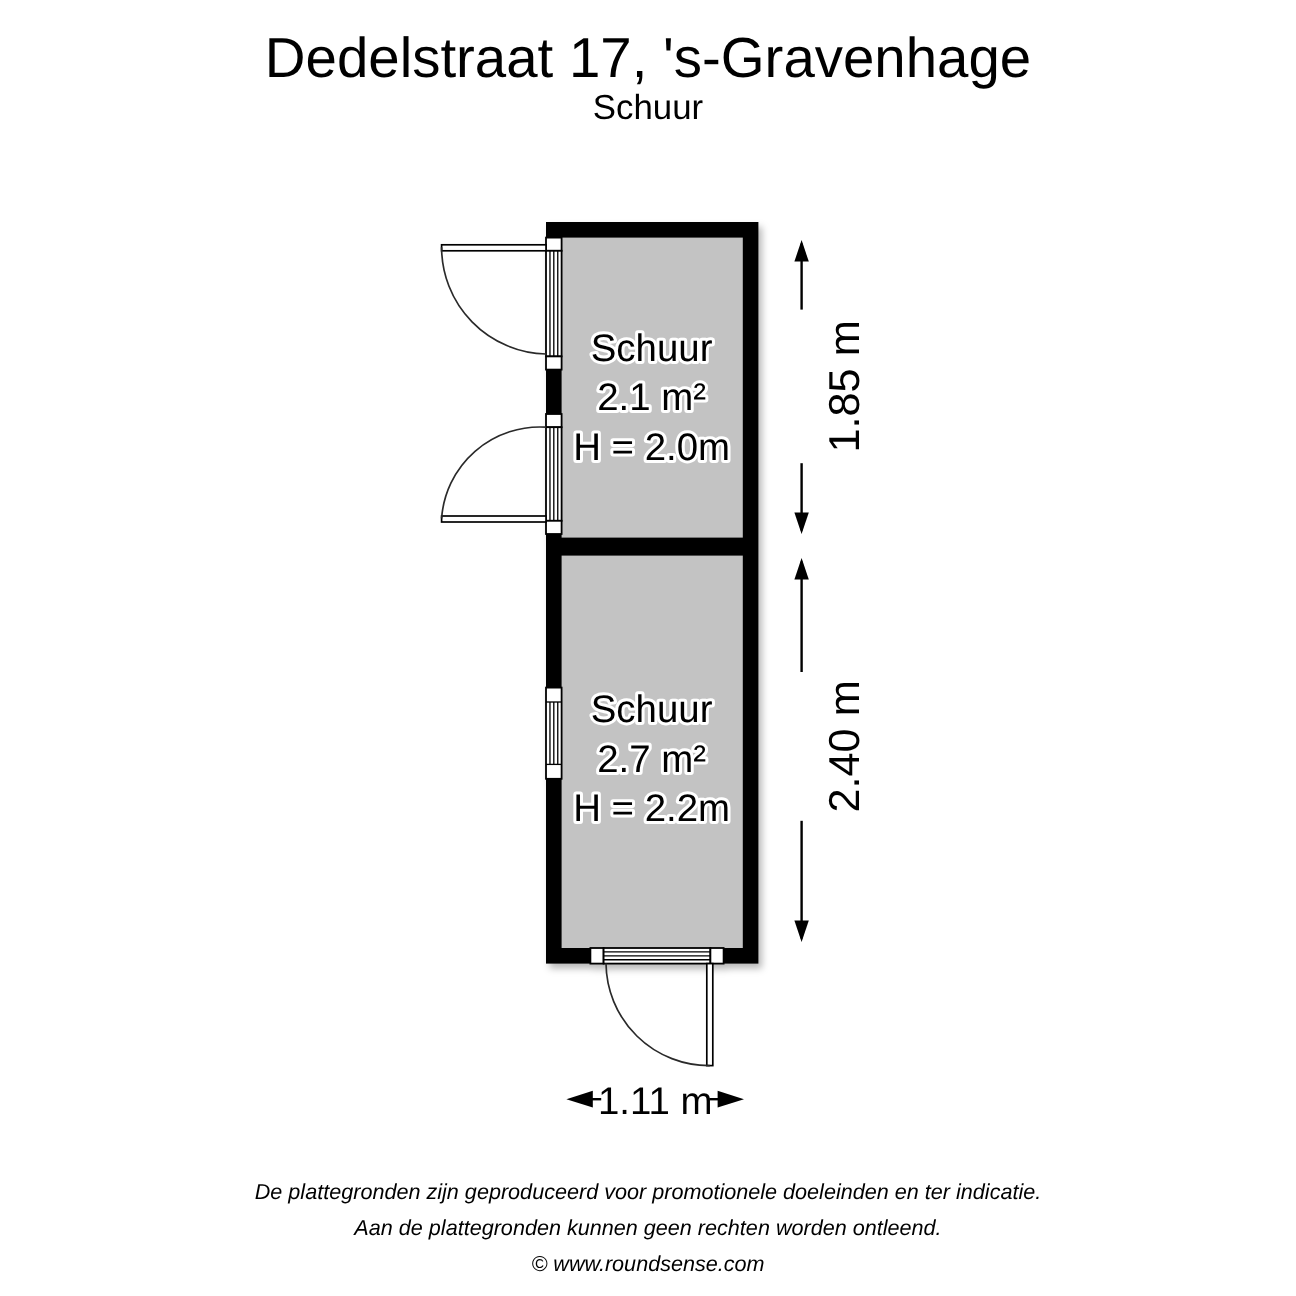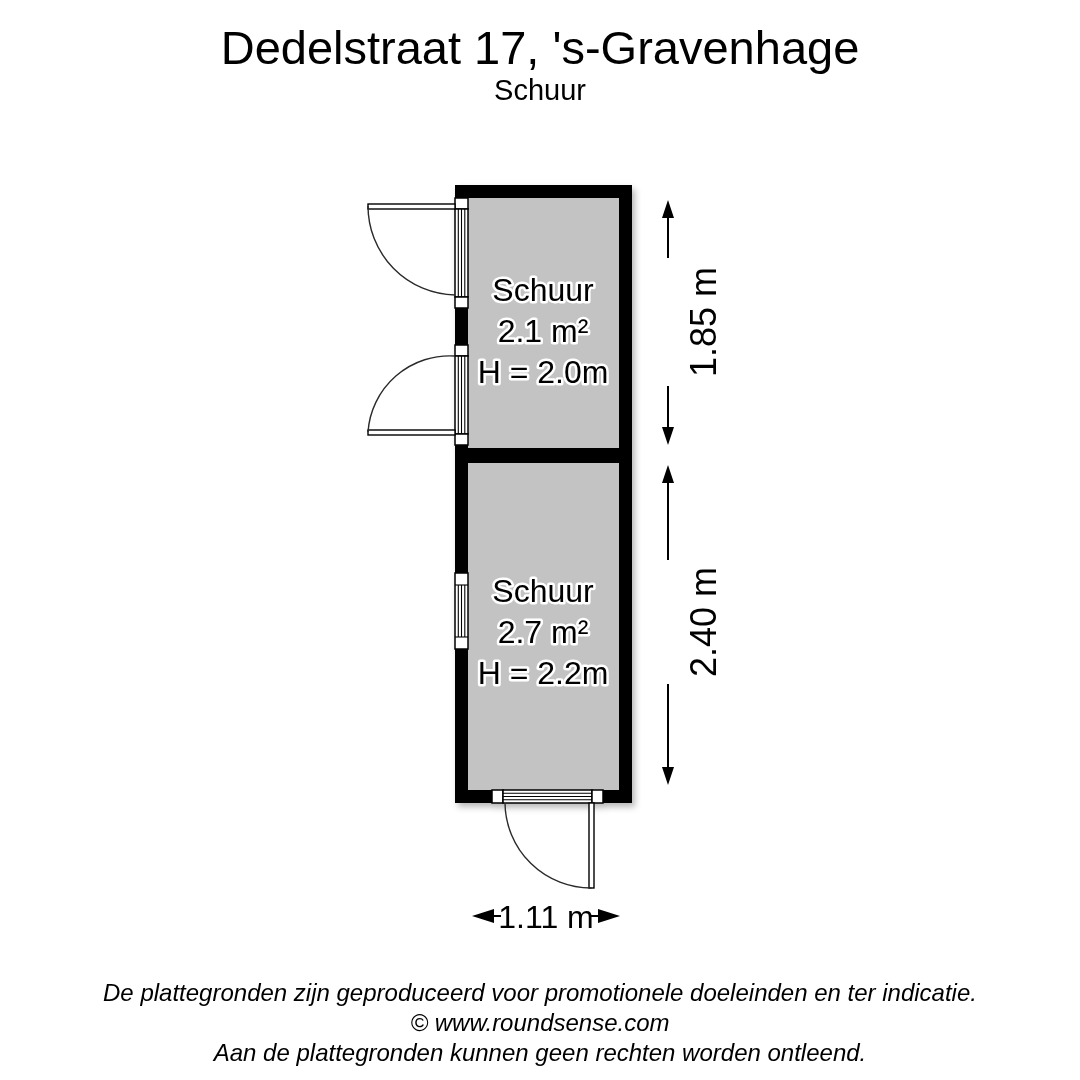--- a/index.html
+++ b/index.html
@@ -55,21 +55,21 @@
     font-size:36px;
     fill:#000000;
     text-anchor:middle;
     dominant-baseline:central;
   }
   .dim-label-h{font-size:32px;}
   .footer{
     position:absolute;top:978px;left:0;width:100%;
     text-align:center;
     font-style:italic;
-    font-size:24px;line-height:30px;
+    font-size:18px;line-height:30px;
     color:#000000;
   }
   .footer p{margin:0;}
 </style>
 </head>
 <body>
 
 <div class="page">
 
   <div class="title">Dedelstraat 17, 's-Gravenhage</div>
@@ -164,17 +164,17 @@
       <line class="dimline" x1="492" y1="916" x2="501" y2="916"></line>
       <text class="dim-label dim-label-h" x="546" y="917">1.11 m</text>
       <line class="dimline" x1="591" y1="916" x2="600" y2="916"></line>
       <polygon class="arrow" points="620,916 598,909 598,923"></polygon>
     </g>
 
   </svg>
 
   <div class="footer">
     <p>De plattegronden zijn geproduceerd voor promotionele doeleinden en ter indicatie.</p>
+    <p>Aan de plattegronden kunnen geen rechten worden ontleend.</p>
     <p>© www.roundsense.com</p>
-    <p>Aan de plattegronden kunnen geen rechten worden ontleend.</p>
   </div>
 
 </div>
 
 </body></html>

